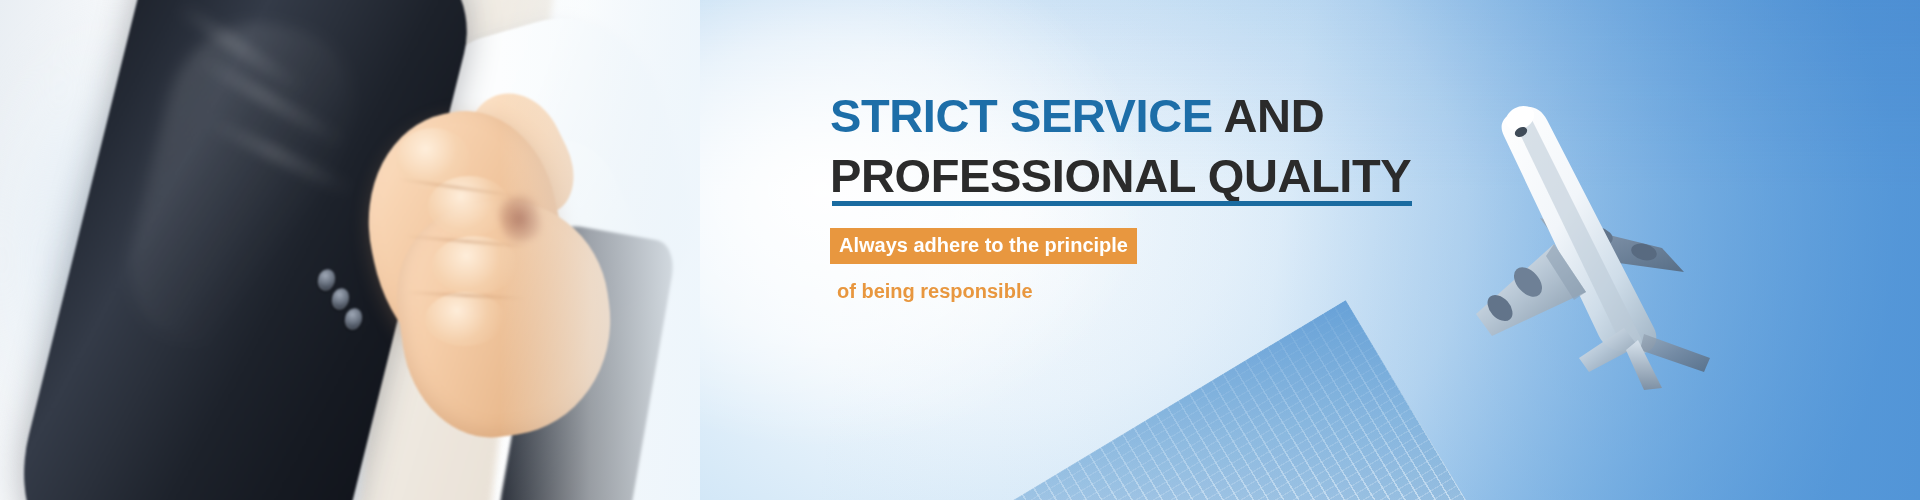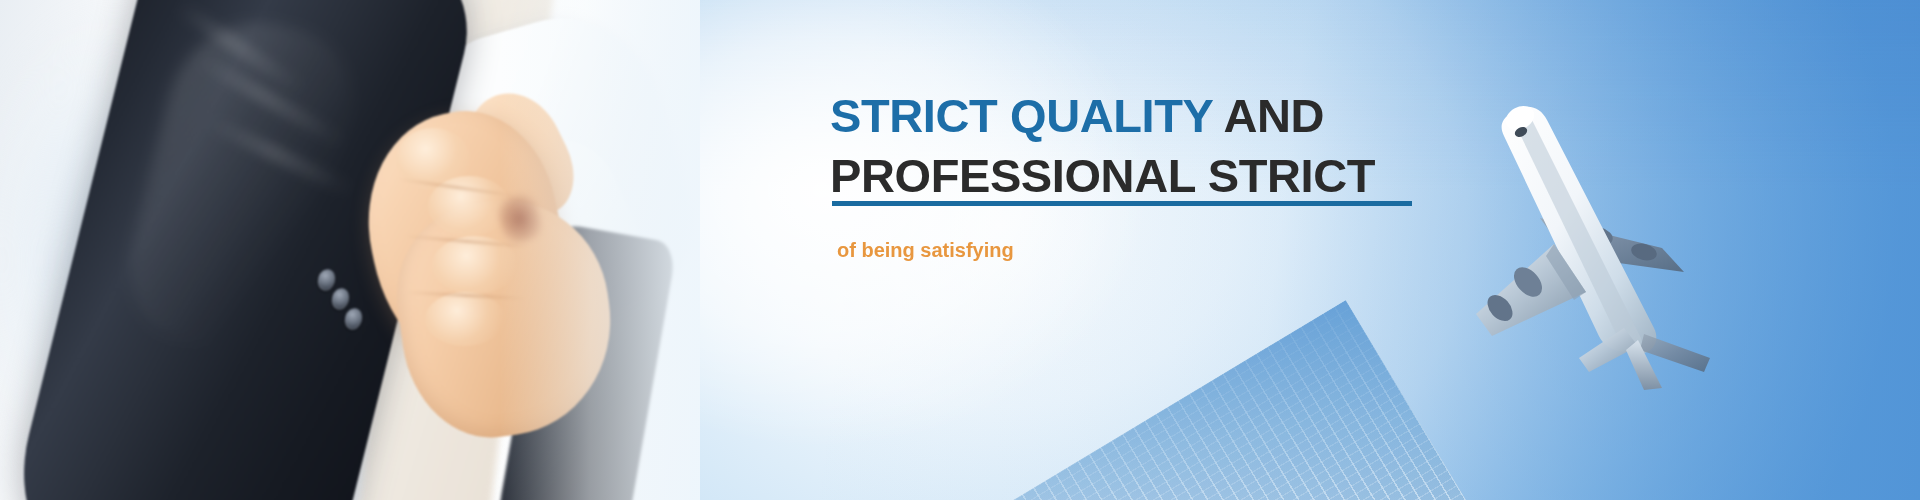--- a/index.html
+++ b/index.html
@@ -324,24 +324,25 @@
       <path d="M176,232 L131,262 L141,276 L190,250 Z" fill="url(#wingL)" opacity=".95"></path>
       <path d="M196,238 L262,262 L256,276 L192,254 Z" fill="url(#wingD)" opacity=".85"></path>
 
       <path d="M190,244 L214,292 L196,294 L178,254 Z" fill="url(#tailG)"></path>
     </svg>
   </div>
 
   <div class="content">
 
     <div class="headline">
-      <span class="hl-line"><span class="hl-blue">STRICT QUALITY</span><span class="hl-dark"> AND</span></span>
-      <span class="hl-line hl-dark">PROFESSIONAL STRICT</span>
+      <span class="hl-line"><span class="hl-blue">STRICT SERVICE</span><span class="hl-dark"> AND</span></span>
+      <span class="hl-line hl-dark">PROFESSIONAL QUALITY</span>
     </div>
 
     <div class="rule"></div>
 
     <div class="tagline">
-      <span class="tag-line"><span class="tag-pad">of being satisfying</span></span>
+      <span class="tag-line"><span class="tag-hi">Always adhere to the principle</span></span>
+      <span class="tag-line"><span class="tag-pad">of being responsible</span></span>
     </div>
 
   </div>
 </div>
 
 </body></html>

